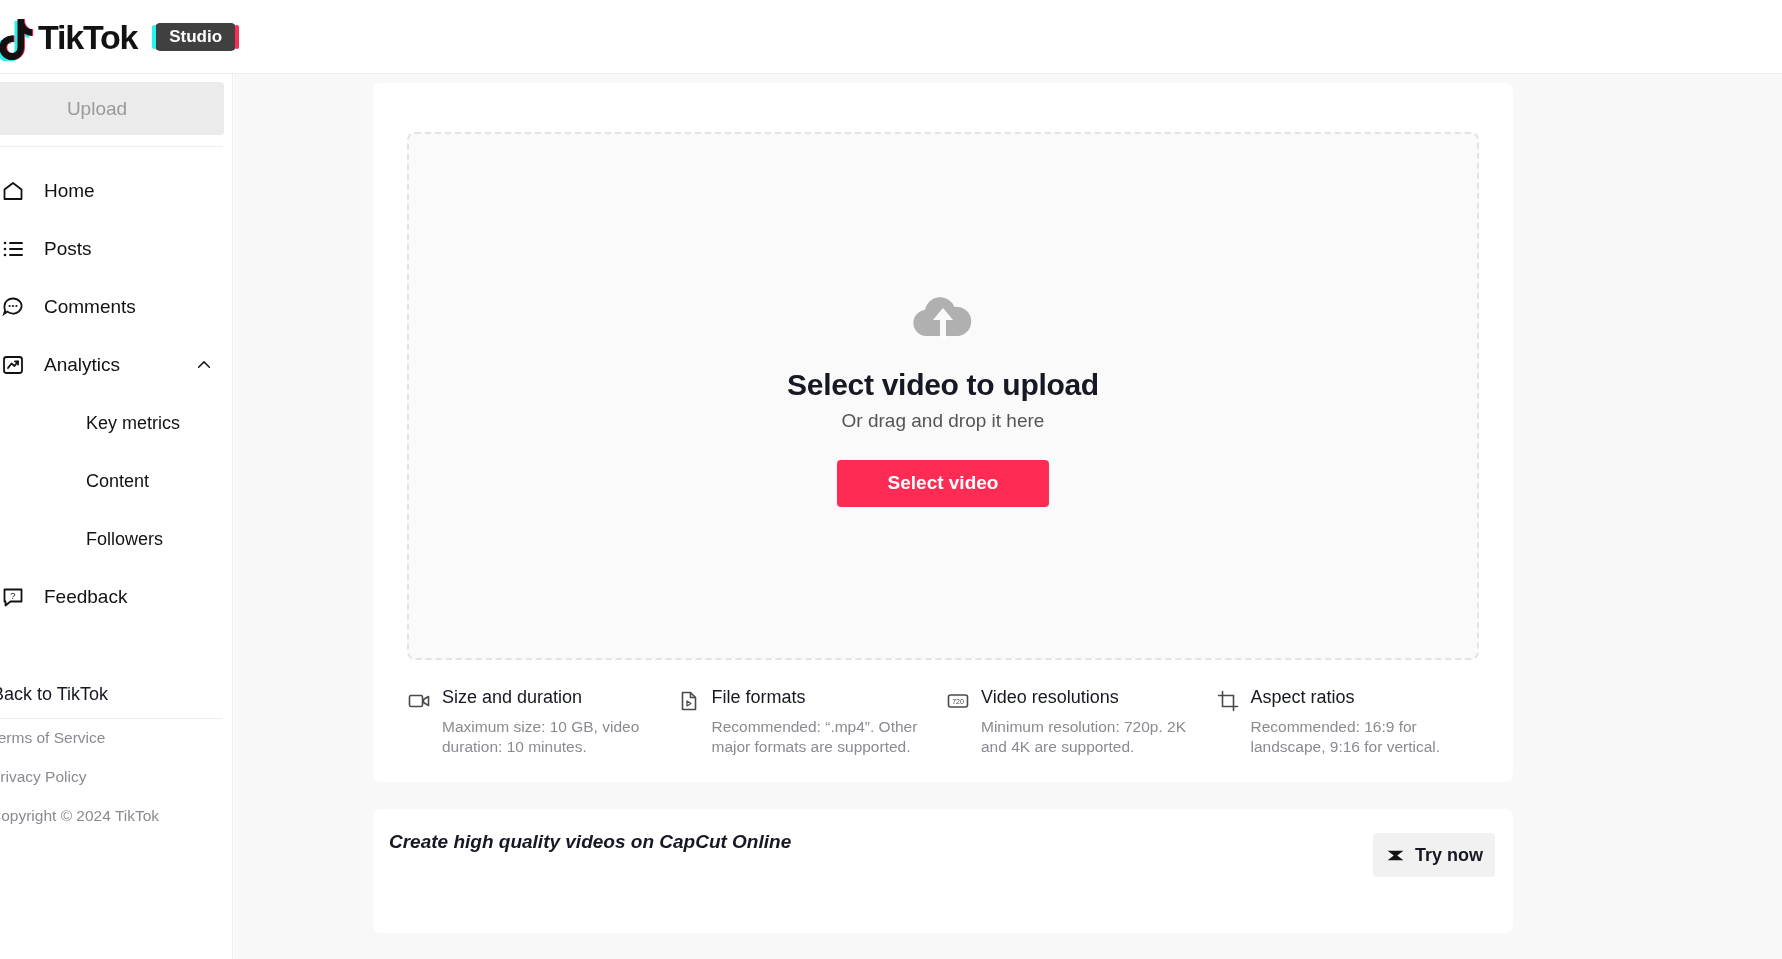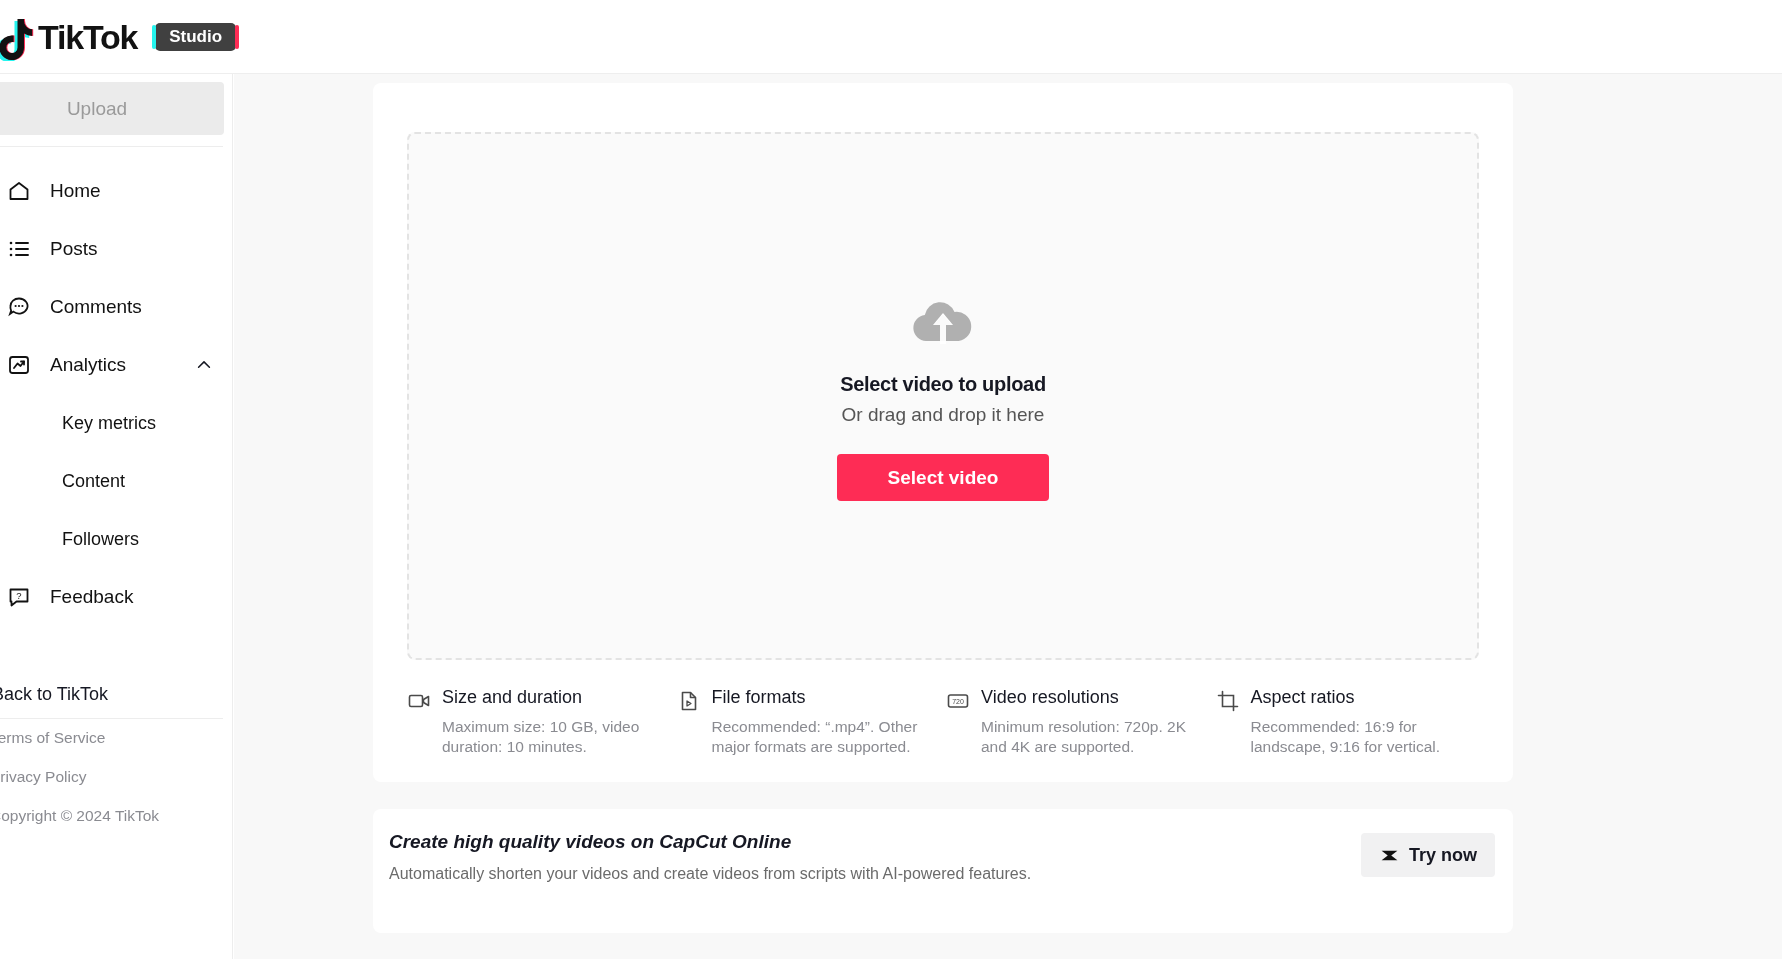--- a/index.html
+++ b/index.html
@@ -57,39 +57,39 @@
     font-family: "Liberation Sans", sans-serif;
     cursor: default;
   }
   .sidebar-divider {
     position: absolute; left: 0; top: 72px;
     width: 223px; height: 1px; background: #ededed;
   }
   .nav { position: absolute; top: 88px; left: 0; width: 233px; }
   .nav-item {
     display: flex; align-items: center;
-    height: 58px; padding-left: 6px;
+    height: 58px; 
     cursor: pointer; position: relative;
   }
   .nav-icon {
     width: 26px; height: 26px; flex: none;
     display: flex; align-items: center; justify-content: center;
     color: #121212;
   }
   .nav-label {
     margin-left: 18px; font-size: 19px; color: #121212;
   }
   .nav-chevron {
     position: absolute; right: 20px; top: 50%;
     transform: translateY(-50%);
     width: 18px; height: 18px; color: #161823;
   }
   .sub-item {
     display: flex; align-items: center;
-    height: 58px; padding-left: 62px;
+    height: 58px; padding-left: 86px;
     font-size: 18px; color: #121212; cursor: pointer;
   }
 
   .back-link {
     position: absolute; left: -8px; top: 610px;
     font-size: 18px; color: #161823; cursor: pointer;
     white-space: nowrap;
   }
   .footer-divider {
     position: absolute; left: 0; top: 644px;
@@ -123,21 +123,21 @@
     width: 1072px; height: 528px;
     background: #fafafa;
     border: 2px dashed #e3e3e3;
     border-radius: 8px;
     display: flex; flex-direction: column;
     align-items: center; justify-content: center;
     cursor: pointer;
   }
   .cloud-icon { width: 72px; height: 60px; color: #b0b0b0; margin-bottom: 22px; }
   .dz-title {
-    font-size: 20px; font-weight: bold; color: #161823;
+    font-size: 30px; font-weight: bold; color: #161823;
     letter-spacing: -0.3px; margin-bottom: 8px;
   }
   .dz-sub { font-size: 19px; color: #555; margin-bottom: 28px; }
   .select-btn {
     width: 212px; height: 47px;
     background: #fe2c55; color: #ffffff;
     border: none; border-radius: 4px;
     font-size: 19px; font-weight: bold;
     font-family: "Liberation Sans", sans-serif;
     cursor: pointer;
@@ -170,21 +170,21 @@
   .capcut-title {
     position: absolute; left: 16px; top: 22px;
     font-size: 19px; font-weight: bold; color: #161823; font-style: italic;
   }
   .capcut-sub {
     position: absolute; left: 16px; top: 56px;
     font-size: 16px; color: #6b6b6b;
   }
   .try-btn {
     position: absolute; right: 18px; top: 24px;
-    height: 44px; padding: 0 18px;
+    height: 44px; padding: 0 12px;
     background: #f1f1f2; border: none; border-radius: 4px;
     display: flex; align-items: center; gap: 9px;
     font-size: 18px; font-weight: bold; color: #161823;
     font-family: "Liberation Sans", sans-serif;
     cursor: pointer;
   }
   .capcut-icon { width: 21px; height: 21px; flex: none; }
 </style>
 </head>
 <body>
@@ -365,21 +365,20 @@
           <div class="info-text">
             <div class="info-title">Aspect ratios</div>
             <div class="info-desc">Recommended: 16:9 for landscape, 9:16 for vertical.</div>
           </div>
         </div>
       </div>
     </div>
 
     <div class="capcut">
       <div class="capcut-title">Create high quality videos on CapCut Online</div>
-      <div class="capcut-sub">Automatically shorten your videos and create videos from scripts with AI-powered features.</div>
       <button class="try-btn">
         <span class="capcut-icon">
           <svg viewBox="0 0 24 24" width="21" height="21">
             <path d="M3 6.5 h18 l-7 5.5 7 5.5 H3 l7 -5.5 Z" fill="#121212"></path>
           </svg>
         </span>
         <span>Try now</span>
       </button>
     </div>
   </div>

